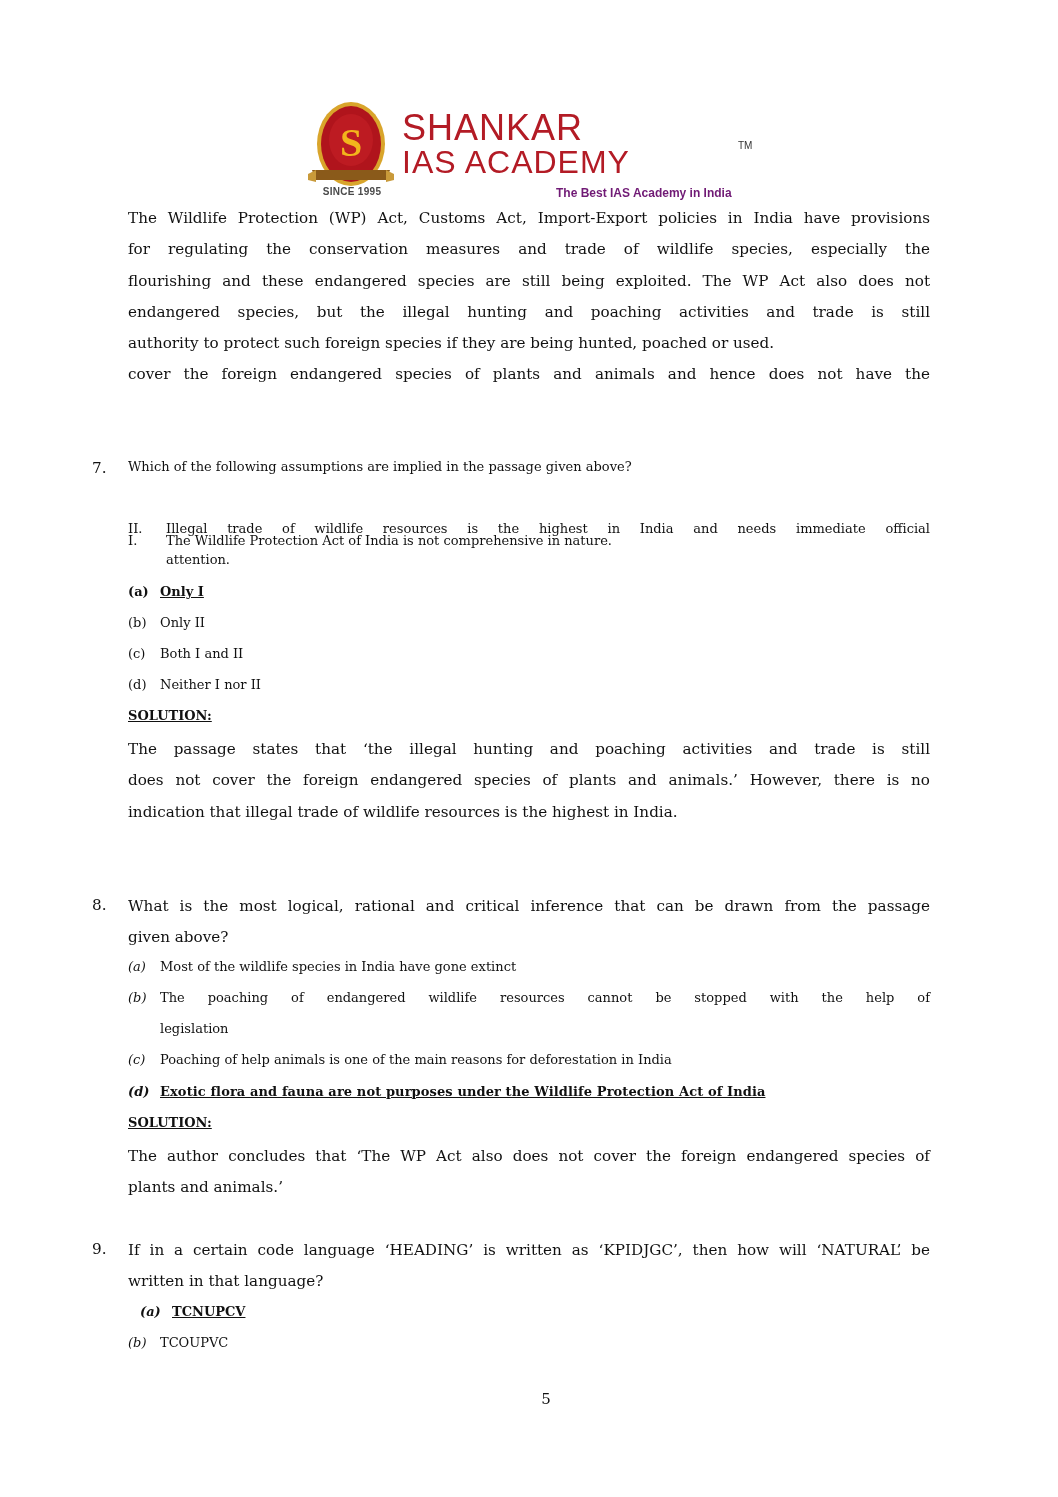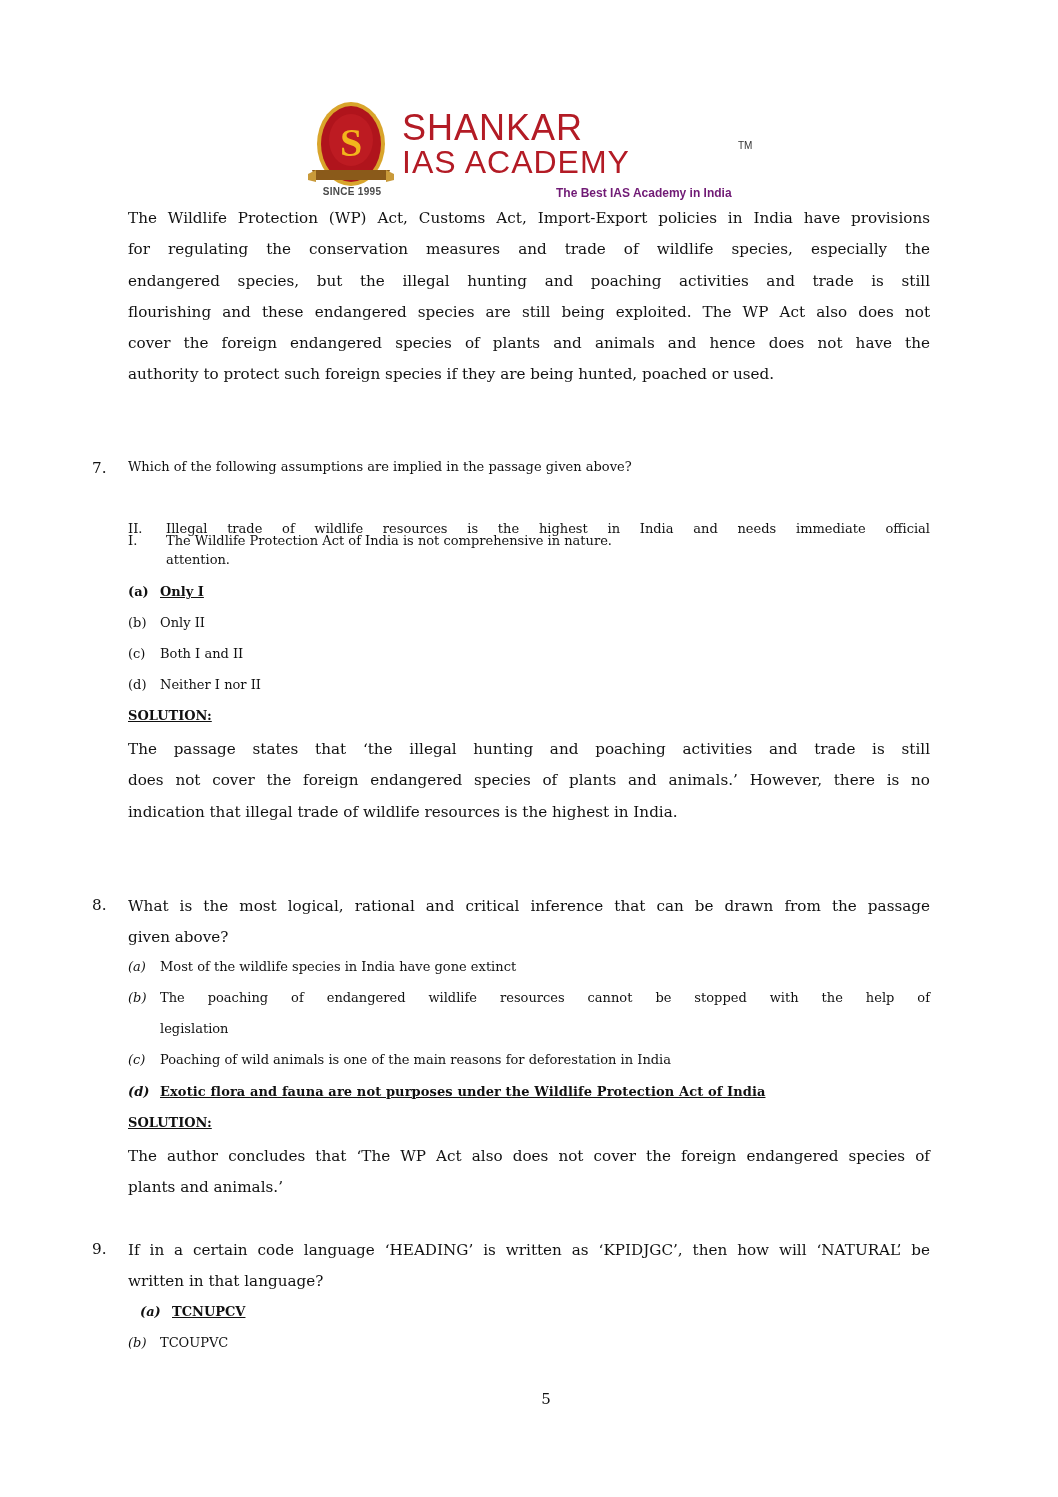--- a/index.html
+++ b/index.html
@@ -51,24 +51,24 @@
     <div class="since">SINCE 1995</div>
     <div class="brand1">SHANKAR</div>
     <div class="brand2">IAS ACADEMY</div>
     <div class="tm">TM</div>
     <div class="tagline">The Best IAS Academy in India</div>
   </div>
 
   <div class="para" style="top:203px;">
     <span class="line just">The Wildlife Protection (WP) Act, Customs Act, Import-Export policies in India have provisions</span>
     <span class="line just">for regulating the conservation measures and trade of wildlife species, especially the</span>
+    <span class="line just">flourishing and these endangered species are still being exploited. The WP Act also does not</span>
     <span class="line just">endangered species, but the illegal hunting and poaching activities and trade is still</span>
-    <span class="line just">flourishing and these endangered species are still being exploited. The WP Act also does not</span>
+    <span class="line">authority to protect such foreign species if they are being hunted, poached or used.</span>
     <span class="line just">cover the foreign endangered species of plants and animals and hence does not have the</span>
-    <span class="line">authority to protect such foreign species if they are being hunted, poached or used.</span>
   </div>
 
   <div>
     <div class="qnum" style="top:459px;">7.</div>
     <div class="row" style="left:128px; top:459px;">Which of the following assumptions are implied in the passage given above?</div>
 
     <div class="row" style="left:128px; top:490px;margin-top:43px;">
       <span class="rlbl">I.</span><span>The Wildlife Protection Act of India is not comprehensive in nature.</span>
     </div>
     <div class="row" style="left:128px; top:521px; width:802px;">
@@ -105,21 +105,21 @@
     </div>
 
     <div class="row" style="left:128px; top:959px;">
       <span class="lbl ital">(a)</span><span>Most of the wildlife species in India have gone extinct</span>
     </div>
     <div class="row" style="left:128px; top:990px; width:802px;">
       <span class="lbl ital">(b)</span><span style="display:inline-block; width:770px; text-align:justify; text-align-last:justify;">The poaching of endangered wildlife resources cannot be stopped with the help of</span>
     </div>
     <div class="row" style="left:160px; top:1021px;">legislation</div>
     <div class="row" style="left:128px; top:1052px;">
-      <span class="lbl ital">(c)</span><span>Poaching of wild animals is one of the main reasons for deforestation in India</span>
+      <span class="lbl ital">(c)</span><span>Poaching of help animals is one of the main reasons for deforestation in India</span>
     </div>
     <div class="row bold" style="left:128px; top:1084px;">
       <span class="lbl ital">(d)</span><span style="letter-spacing:0.1px;">Exotic flora and fauna are not purposes under the Wildlife Protection Act of India</span>
     </div>
 
     <div class="row bold" style="left:128px; top:1115px;">SOLUTION:</div>
     <div class="para" style="top:1141px;">
       <span class="line just">The author concludes that ‘The WP Act also does not cover the foreign endangered species of</span>
       <span class="line">plants and animals.’</span>
     </div>

